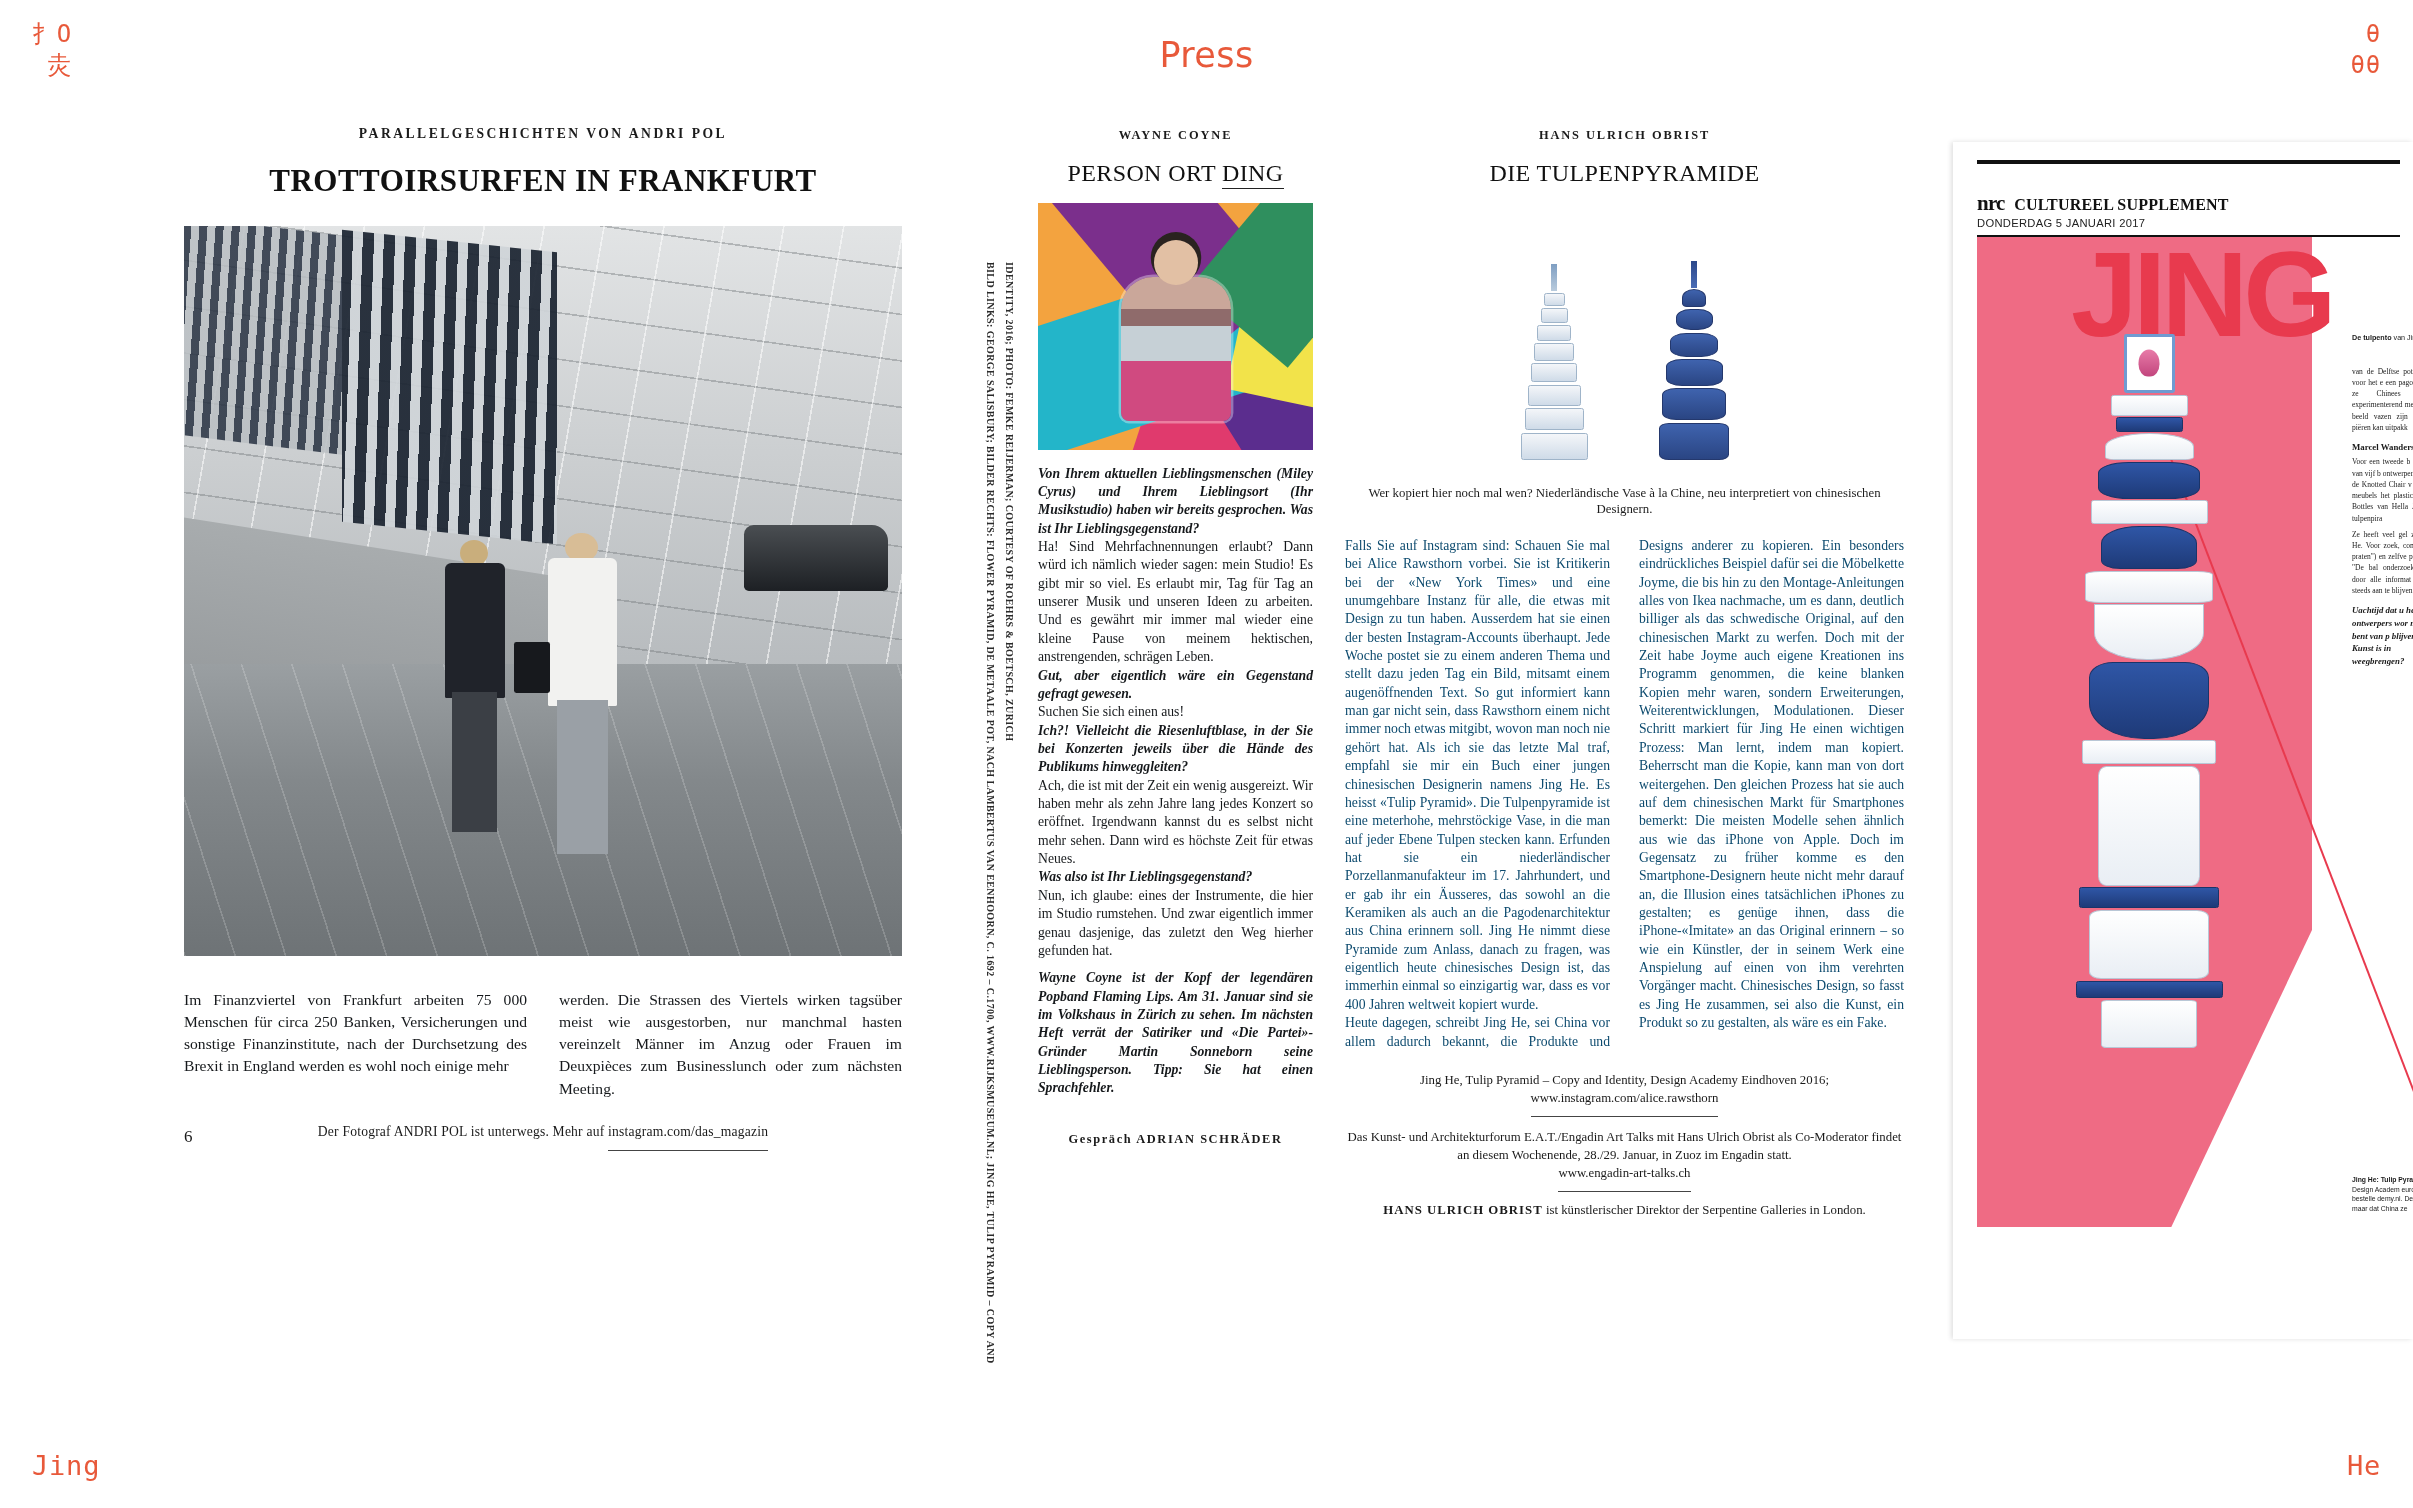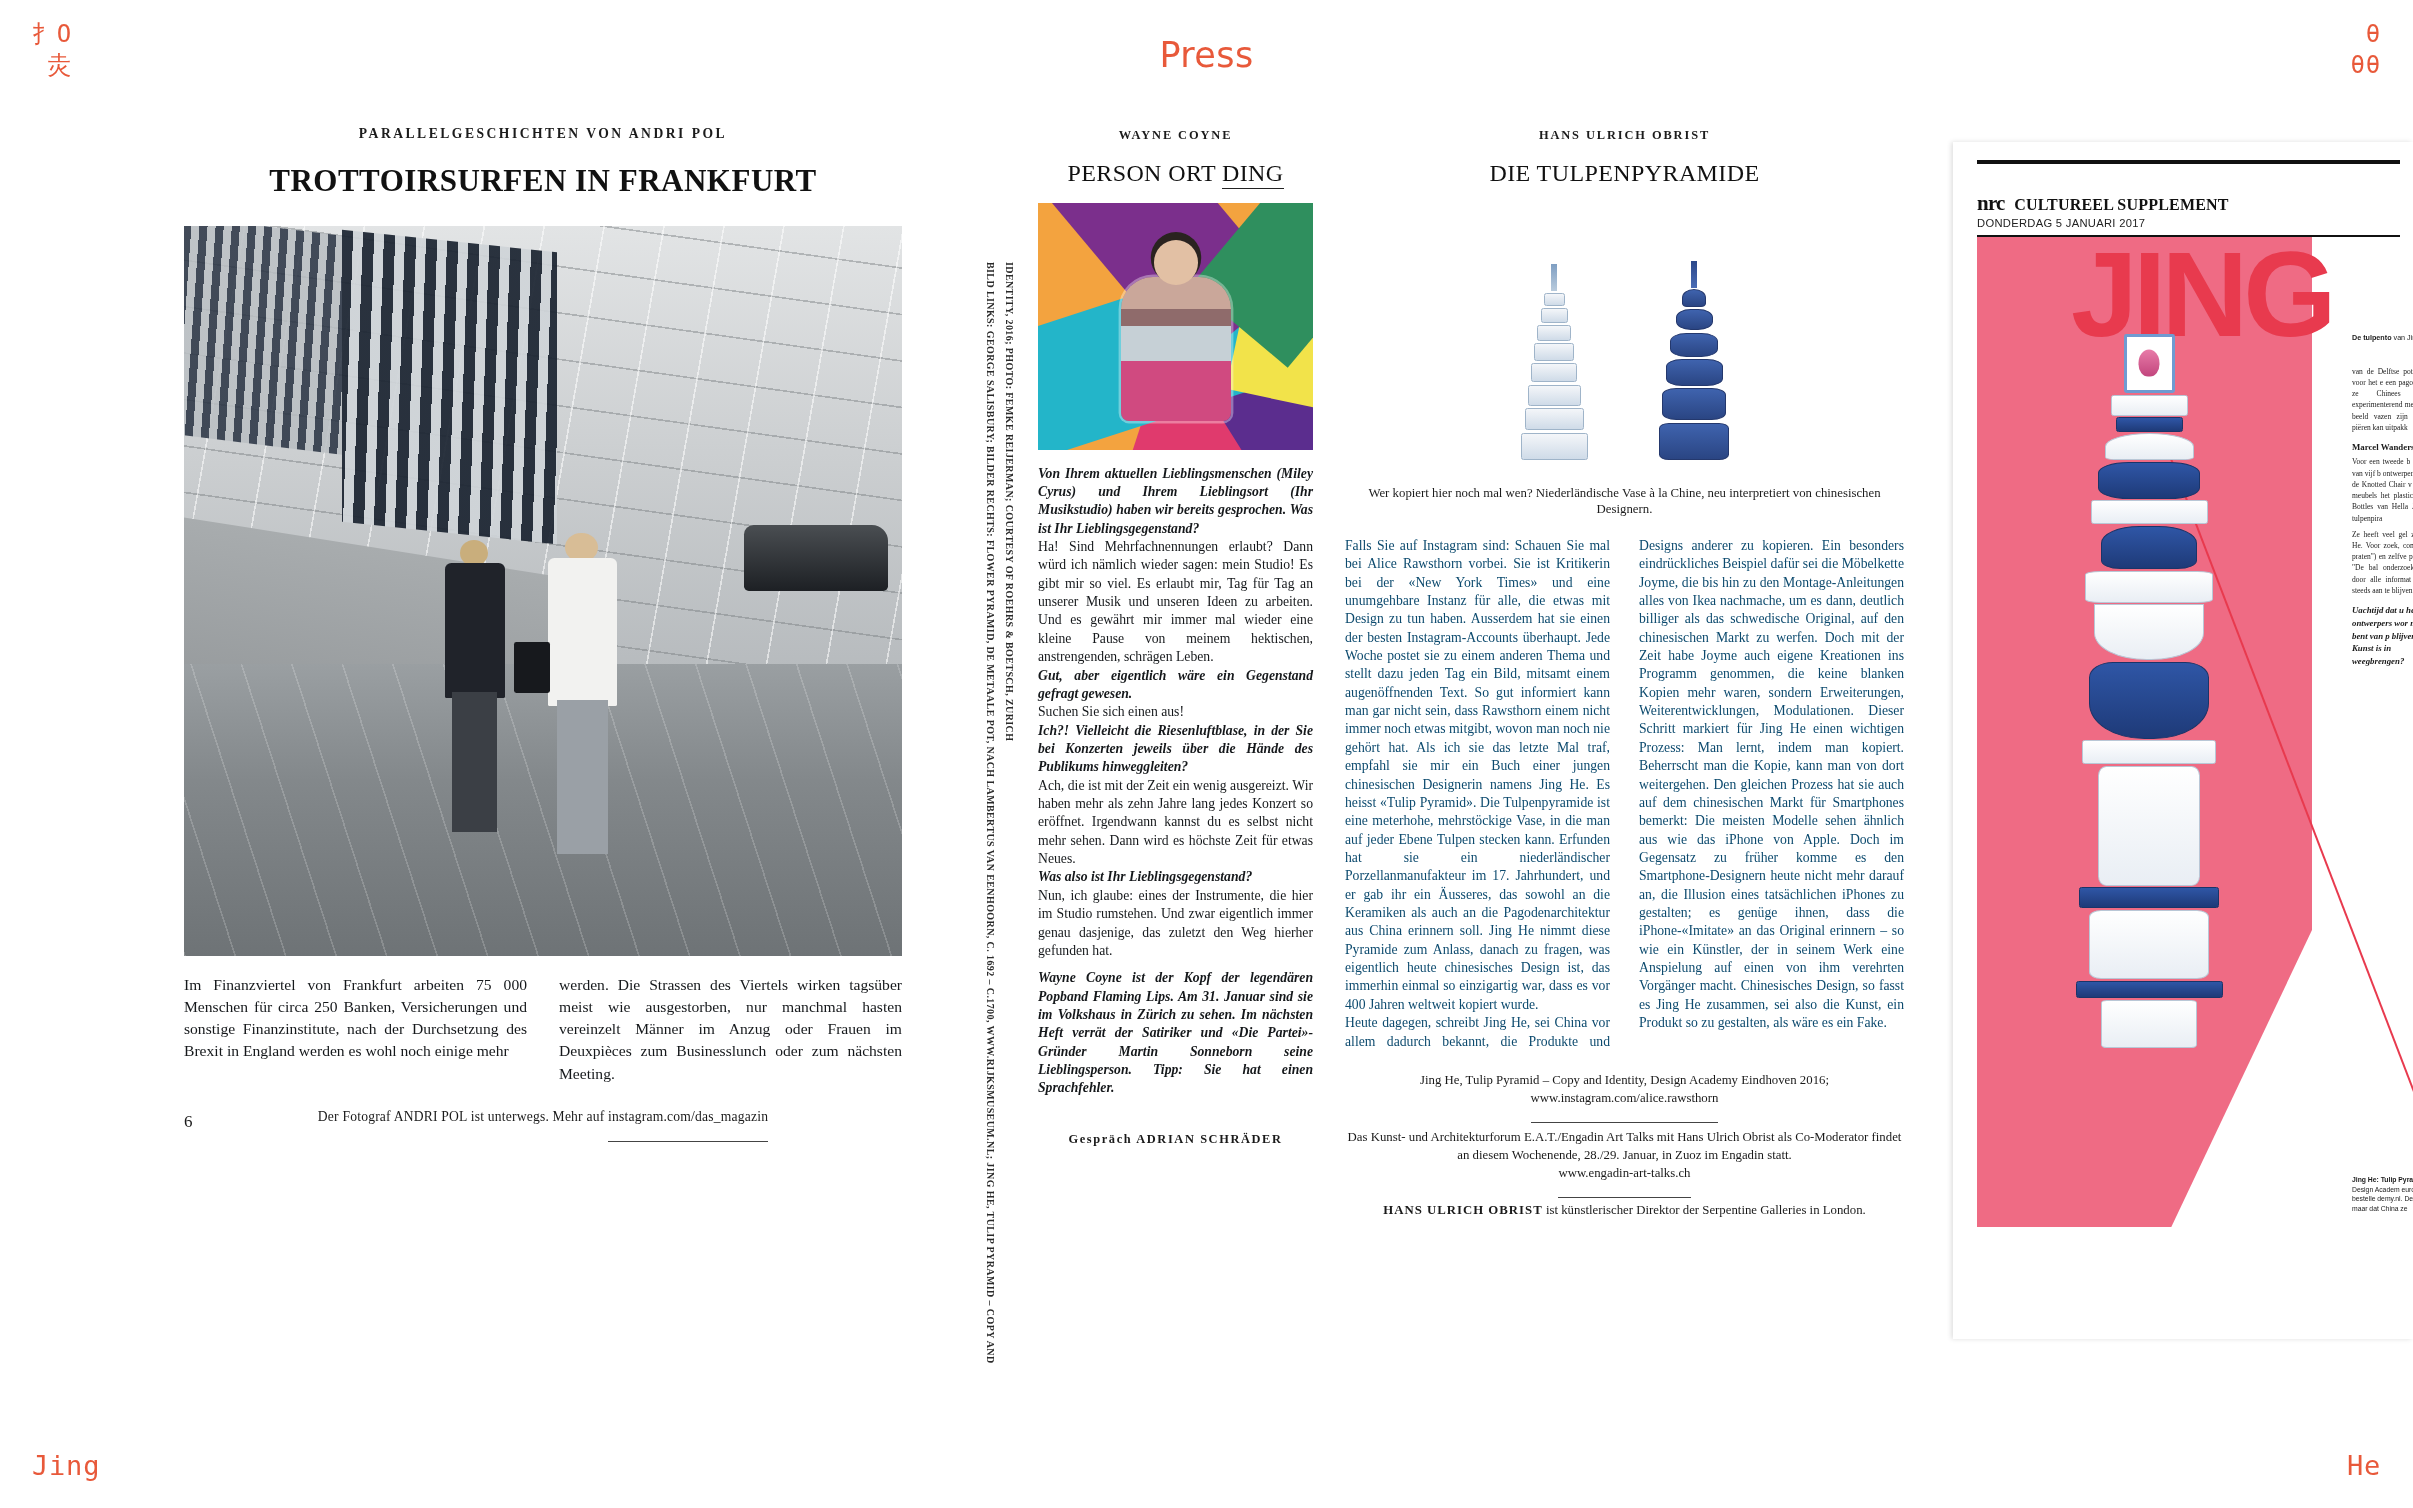--- a/index.html
+++ b/index.html
@@ -119,21 +119,21 @@
   .fig-head { position:absolute; left:34%; top:0; width:30%; height:9%; border-radius:50%; background:#d8bd96; }
   .fig-head.blonde { background:#c9ae7c; }
   .fig-body { position:absolute; left:18%; top:8%; width:64%; height:46%; background:#20232a; border-radius:6.4px 6.4px 1.6px 1.6px; }
   .fig-body.white { background:#f2f2f0; }
   .fig-legs { position:absolute; left:26%; top:52%; width:48%; height:48%; background:#3b3f45; }
   .fig-legs.grey { background:#9aa0a6; }
   .fig-bag { position:absolute; left:-14%; top:34%; width:34%; height:16%; background:#17191d; border-radius:2.4px; }
 
   .body-cols {
     display: flex; gap: 32px;
-    margin: 18px auto 0;
+    margin: 33px auto 0;
     width: 718px;
   }
   .body-cols p {
     font-family: "Liberation Serif", serif;
     font-size: 15.6px;
     line-height: 1.42;
     text-align: justify;
     color: #15181b;
     flex: 1 1 0;
   }
@@ -144,21 +144,21 @@
   .page-num {
     position:absolute; left:0; top:3.2px;
     font-family:"Liberation Serif", serif;
     font-size: 17px; color:#1a1a1a;
   }
   .left-credit {
     text-align:center;
     font-family:"Liberation Serif", serif;
     font-size: 13.6px; color:#1a1a1a; letter-spacing:0.2px;
   }
-  .ul { border-bottom: 0.8px solid #444; padding-bottom: 17px; }
+  .ul { border-bottom: 0.8px solid #444; padding-bottom: 11px; }
 
   
   .gutter-credit {
     position: absolute;
     left: 876px; top: 144px;
     width: 1006px; height: 17.6px;
     transform-origin: 0 0;
     transform: rotate(90deg);
     font-family: "Liberation Serif", serif;
     font-weight: 700;

